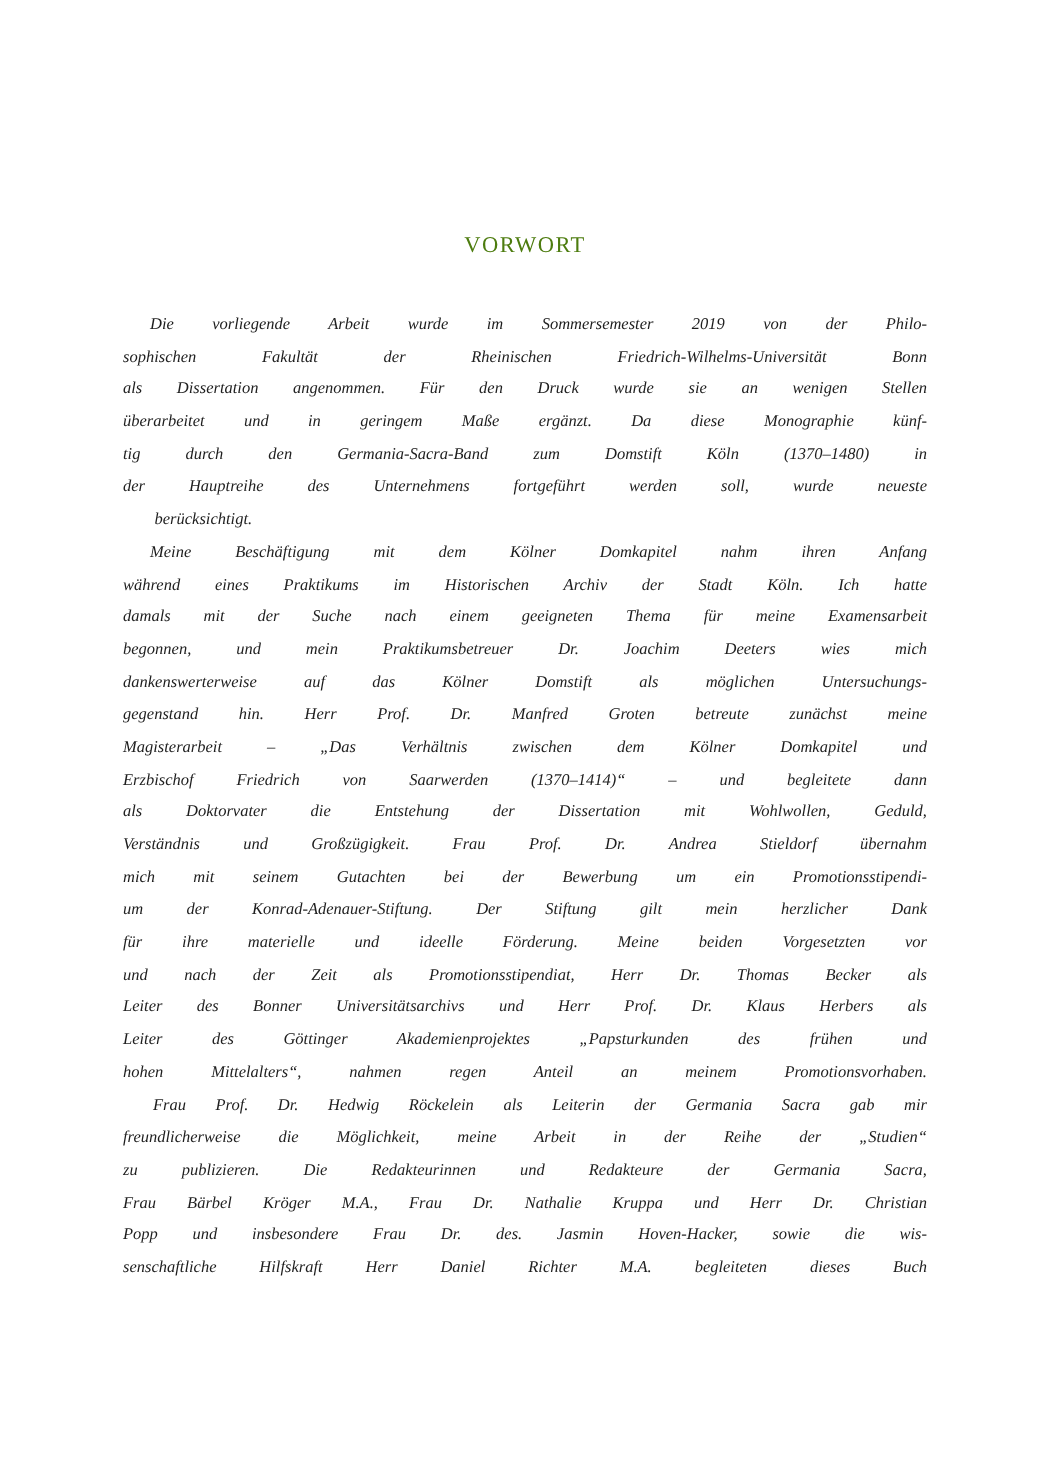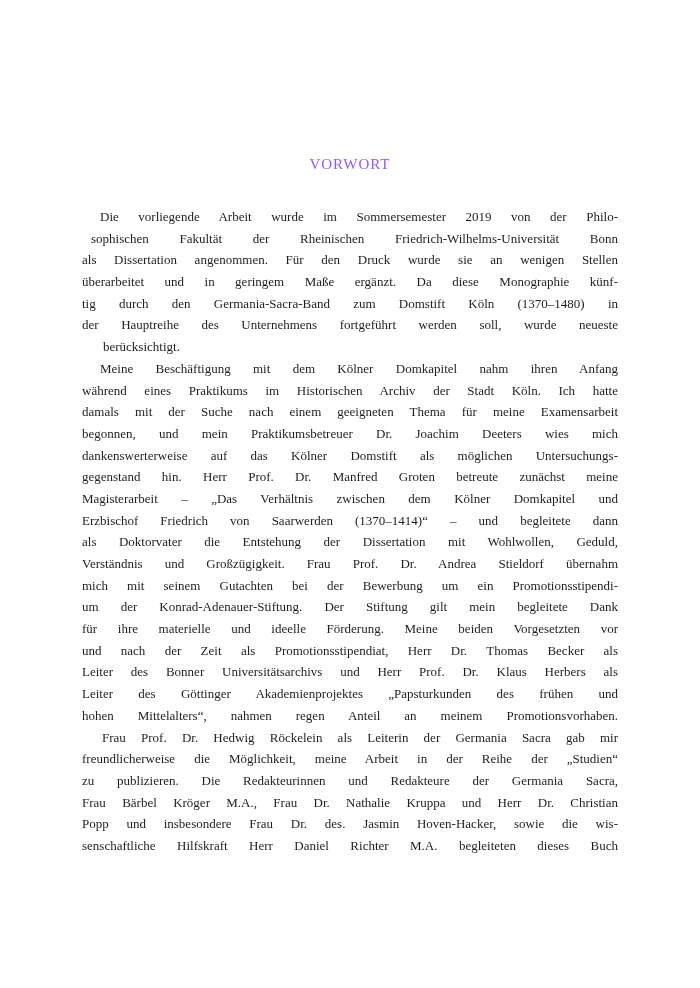--- a/index.html
+++ b/index.html
@@ -16,73 +16,74 @@
     color: #1e1e1e;
   }
   .page-title {
     position: absolute;
     top: 156px;
     left: 0;
     width: 700px;
     text-align: center;
     font-size: 15px;
     letter-spacing: 1px;
-    color: #8b5cf6;
+    color: #4d7c0f;
   }
   .body-text {
     position: absolute;
     top: 206px;
     left: 82px;
     width: 536px;
   }
   .line {
     display: block;
     height: 21.7px;
     line-height: 21.7px;
-    font-size: 13px;
+    font-size: 11px;
     text-align: justify;
     text-align-last: justify;
     white-space: nowrap;
     overflow: visible;
+    font-style: italic;
   }
   .line.indent {
     padding-left: 18px;
   }
   .line.last {
     text-align-last: left;
     margin-left: 21px;
   }
 </style>
 </head>
 <body>
 
 <h1 class="page-title" style="margin:0;font-weight:normal;">VORWORT</h1>
 
 <div class="body-text">
 
   <span class="line indent" style="white-space: nowrap; word-spacing: 0px;">Die vorliegende Arbeit wurde im Sommersemester 2019 von der Philo-</span>
-  <span class="line" style="white-space: nowrap; word-spacing: 0px; margin-left: 9px;">sophischen Fakultät der Rheinischen Friedrich-Wilhelms-Universität Bonn</span>
+  <span class="line" style="white-space: nowrap; word-spacing: 0px;">sophischen Fakultät der Rheinischen Friedrich-Wilhelms-Universität Bonn</span>
   <span class="line" style="white-space: nowrap; word-spacing: 0px;">als Dissertation angenommen. Für den Druck wurde sie an wenigen Stellen</span>
   <span class="line" style="white-space: nowrap; word-spacing: 0px;">überarbeitet und in geringem Maße ergänzt. Da diese Monographie künf-</span>
   <span class="line" style="white-space: nowrap; word-spacing: 0px;">tig durch den Germania-Sacra-Band zum Domstift Köln (1370–1480) in</span>
   <span class="line" style="white-space: nowrap; word-spacing: 0px;">der Hauptreihe des Unternehmens fortgeführt werden soll, wurde neueste</span>
   <span class="line last">berücksichtigt.</span>
 
   <span class="line indent" style="white-space: nowrap; word-spacing: 0px;">Meine Beschäftigung mit dem Kölner Domkapitel nahm ihren Anfang</span>
   <span class="line" style="white-space: nowrap; word-spacing: 0px;">während eines Praktikums im Historischen Archiv der Stadt Köln. Ich hatte</span>
   <span class="line" style="white-space: nowrap; word-spacing: 0px;">damals mit der Suche nach einem geeigneten Thema für meine Examensarbeit</span>
   <span class="line" style="white-space: nowrap; word-spacing: 0px;">begonnen, und mein Praktikumsbetreuer Dr. Joachim Deeters wies mich</span>
   <span class="line" style="white-space: nowrap; word-spacing: 0px;">dankenswerterweise auf das Kölner Domstift als möglichen Untersuchungs-</span>
   <span class="line" style="white-space: nowrap; word-spacing: 0px;">gegenstand hin. Herr Prof. Dr. Manfred Groten betreute zunächst meine</span>
   <span class="line" style="white-space: nowrap; word-spacing: 0px;">Magisterarbeit – „Das Verhältnis zwischen dem Kölner Domkapitel und</span>
   <span class="line" style="white-space: nowrap; word-spacing: 0px;">Erzbischof Friedrich von Saarwerden (1370–1414)“ – und begleitete dann</span>
   <span class="line" style="white-space: nowrap; word-spacing: 0px;">als Doktorvater die Entstehung der Dissertation mit Wohlwollen, Geduld,</span>
   <span class="line" style="white-space: nowrap; word-spacing: 0px;">Verständnis und Großzügigkeit. Frau Prof. Dr. Andrea Stieldorf übernahm</span>
   <span class="line" style="white-space: nowrap; word-spacing: 0px;">mich mit seinem Gutachten bei der Bewerbung um ein Promotionsstipendi-</span>
-  <span class="line" style="white-space: nowrap; word-spacing: 0px;">um der Konrad-Adenauer-Stiftung. Der Stiftung gilt mein begleitete Dank</span>
+  <span class="line" style="white-space: nowrap; word-spacing: 0px;">um der Konrad-Adenauer-Stiftung. Der Stiftung gilt mein herzlicher Dank</span>
   <span class="line" style="white-space: nowrap; word-spacing: 0px;">für ihre materielle und ideelle Förderung. Meine beiden Vorgesetzten vor</span>
   <span class="line" style="white-space: nowrap; word-spacing: 0px;">und nach der Zeit als Promotionsstipendiat, Herr Dr. Thomas Becker als</span>
   <span class="line" style="white-space: nowrap; word-spacing: 0px;">Leiter des Bonner Universitätsarchivs und Herr Prof. Dr. Klaus Herbers als</span>
   <span class="line" style="white-space: nowrap; word-spacing: 0px;">Leiter des Göttinger Akademienprojektes „Papsturkunden des frühen und</span>
   <span class="line" style="white-space: nowrap; word-spacing: 0px;">hohen Mittelalters“, nahmen regen Anteil an meinem Promotionsvorhaben.</span>
   <span class="line" style="white-space: nowrap; word-spacing: 0px; margin-left: 20px;">Frau Prof. Dr. Hedwig Röckelein als Leiterin der Germania Sacra gab mir</span>
   <span class="line" style="white-space: nowrap; word-spacing: 0px;">freundlicherweise die Möglichkeit, meine Arbeit in der Reihe der „Studien“</span>
   <span class="line" style="white-space: nowrap; word-spacing: 0px;">zu publizieren. Die Redakteurinnen und Redakteure der Germania Sacra,</span>
   <span class="line" style="white-space: nowrap; word-spacing: 0px;">Frau Bärbel Kröger M.A., Frau Dr. Nathalie Kruppa und Herr Dr. Christian</span>
   <span class="line" style="white-space: nowrap; word-spacing: 0px;">Popp und insbesondere Frau Dr. des. Jasmin Hoven-Hacker, sowie die wis-</span>

